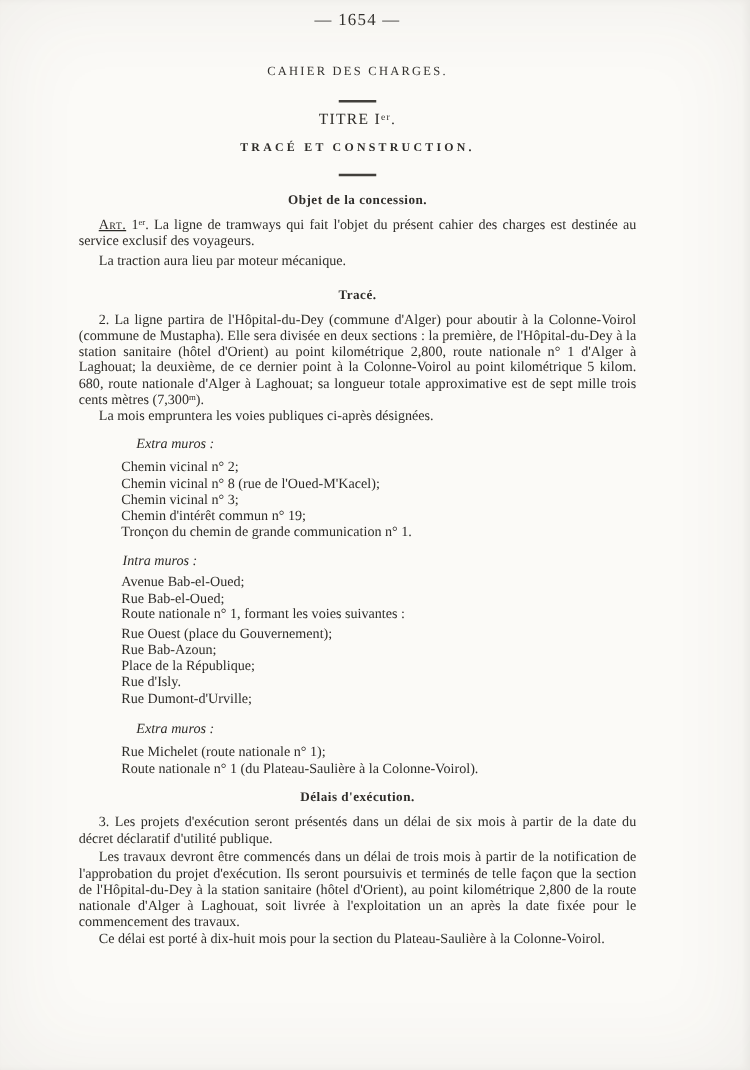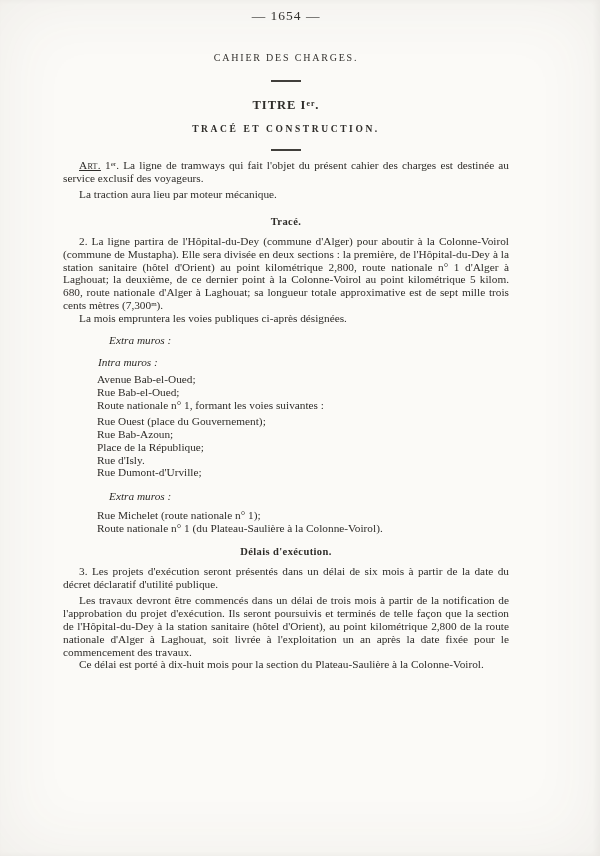--- a/index.html
+++ b/index.html
@@ -30,23 +30,23 @@
   }
   .rule {
     width: 30px;
     height: 0;
     border-top: 2px solid #413f3b;
     margin: 0 auto;
   }
   .rule-1 { margin-top: 17px; }
   .rule-2 { margin-top: 15px; }
   .doc-title {
-    margin-top: 16px;
+    margin-top: 6px;
     font-size: 12.5px;
-    font-weight: bold;
+    font-weight: normal;
     letter-spacing: 1px;
   }
   .doc-subtitle {
     margin-top: 11px;
     font-size: 9.5px;
     font-weight: bold;
     letter-spacing: 2.6px;
   }
   .sec-heading {
     margin-top: 14px;
@@ -100,30 +100,38 @@
   <div class="doc-header center">CAHIER DES CHARGES.</div>
 
   <div class="rule rule-1"></div>
 
   <div class="doc-title center"><span>TITRE I</span><sup>er</sup><span>.</span></div>
 
   <div class="doc-subtitle center">TRACÉ ET CONSTRUCTION.</div>
 
   <div class="rule rule-2"></div>
 
+  <div class="sec-heading center">Objet de la concession.</div>
 
   <p class="first"><span class="sc">Art.</span><span> 1</span><sup>er</sup><span>. La ligne de tramways qui fait l'objet du présent cahier des charges est destinée au service exclusif des voyageurs.</span></p>
   <p class="follow">La traction aura lieu par moteur mécanique.</p>
 
   <div class="sec-heading center trace">Tracé.</div>
 
   <p class="first"><span>2. La ligne partira de l'Hôpital-du-Dey (commune d'Alger) pour aboutir à la Colonne-Voirol (commune de Mustapha). Elle sera divisée en deux sections : la première, de l'Hôpital-du-Dey à la station sanitaire (hôtel d'Orient) au point kilométrique 2,800, route nationale n° 1 d'Alger à Laghouat; la deuxième, de ce dernier point à la Colonne-Voirol au point kilométrique 5 kilom. 680, route nationale d'Alger à Laghouat; sa longueur totale approximative est de sept mille trois cents mètres (7,300</span><sup>m</sup><span>).</span></p>
   <p>La mois empruntera les voies publiques ci-après désignées.</p>
 
   <div class="sub-label">Extra muros :</div>
+  <div class="street-list">
+      <div>Chemin vicinal n° 2;</div>
+      <div>Chemin vicinal n° 8 (rue de l'Oued-M'Kacel);</div>
+      <div>Chemin vicinal n° 3;</div>
+      <div>Chemin d'intérêt commun n° 19;</div>
+      <div>Tronçon du chemin de grande communication n° 1.</div>
+    </div>
 
   <div class="sub-label intra">Intra muros :</div>
   <div class="street-list tight">
       <div>Avenue Bab-el-Oued;</div>
       <div>Rue Bab-el-Oued;</div>
       <div>Route nationale n° 1, formant les voies suivantes :</div>
     </div>
   <div class="street-list group2">
       <div>Rue Ouest (place du Gouvernement);</div>
       <div>Rue Bab-Azoun;</div>

